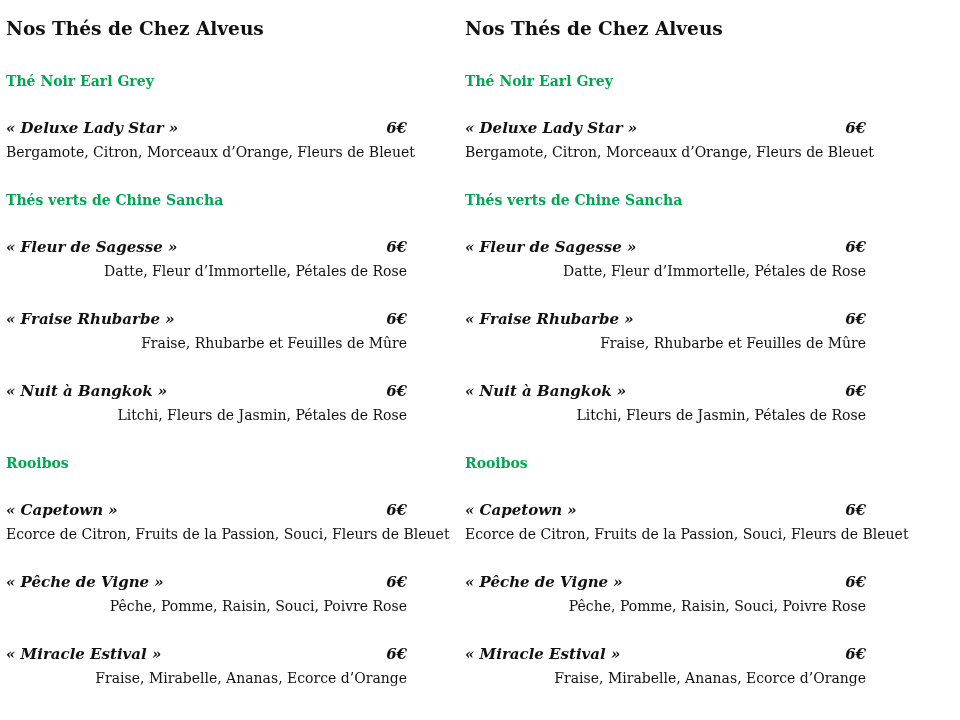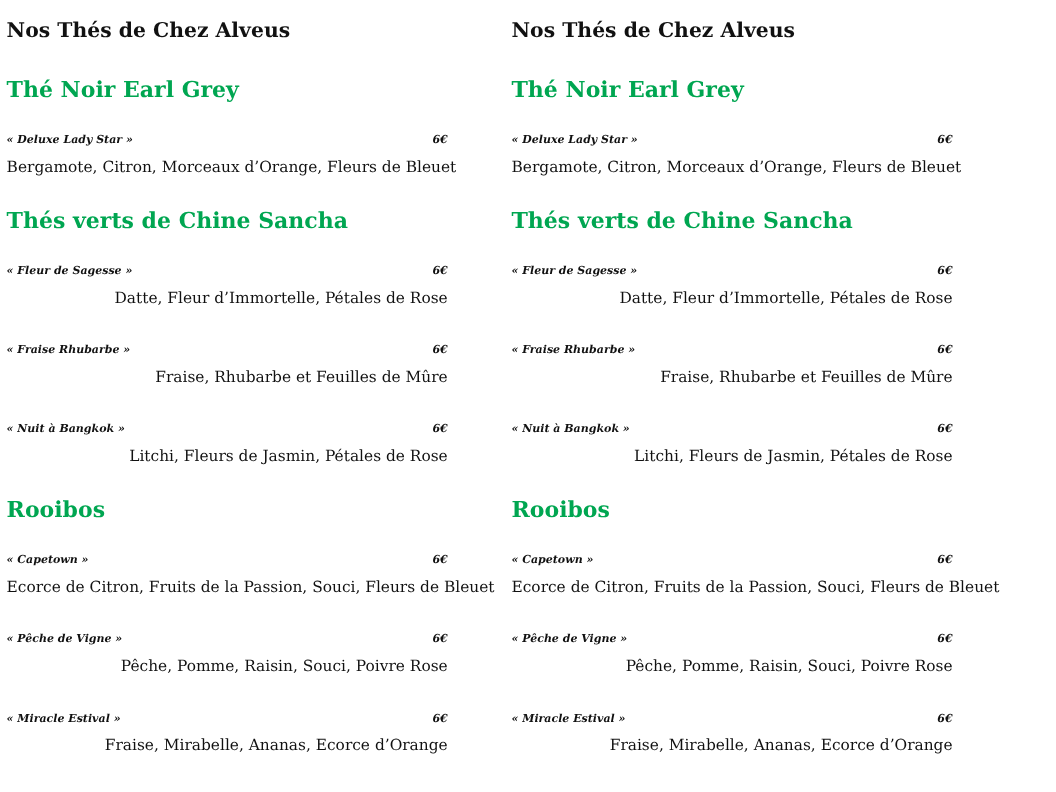--- a/index.html
+++ b/index.html
@@ -26,35 +26,35 @@
   .menu-title {
     font-size: 18.5px;
     font-weight: bold;
     line-height: 26px;
     margin: 0 0 27px 0;
     color: var(--ink, #111111);
     white-space: nowrap;
   }
   .menu-section { margin: 0; }
   .section-heading {
-    font-size: 20px;
+    font-size: 14px;
     font-weight: bold;
     line-height: 24px;
     margin: 0 0 23px 0;
     color: var(--green, #00a651);
     white-space: nowrap;
   }
   .menu-item { margin: 0 0 24px 0; }
   .item-name-row {
     display: flex;
     justify-content: space-between;
     align-items: baseline;
     font-style: italic;
     font-weight: bold;
-    font-size: 10px;
+    font-size: 15px;
     line-height: 24px;
     white-space: nowrap;
   }
   .item-name { white-space: nowrap; }
   .item-price { white-space: nowrap; margin-left: 12px; }
   .item-desc {
     font-size: 14px;
     line-height: 24px;
     white-space: nowrap;
     text-align: right;

